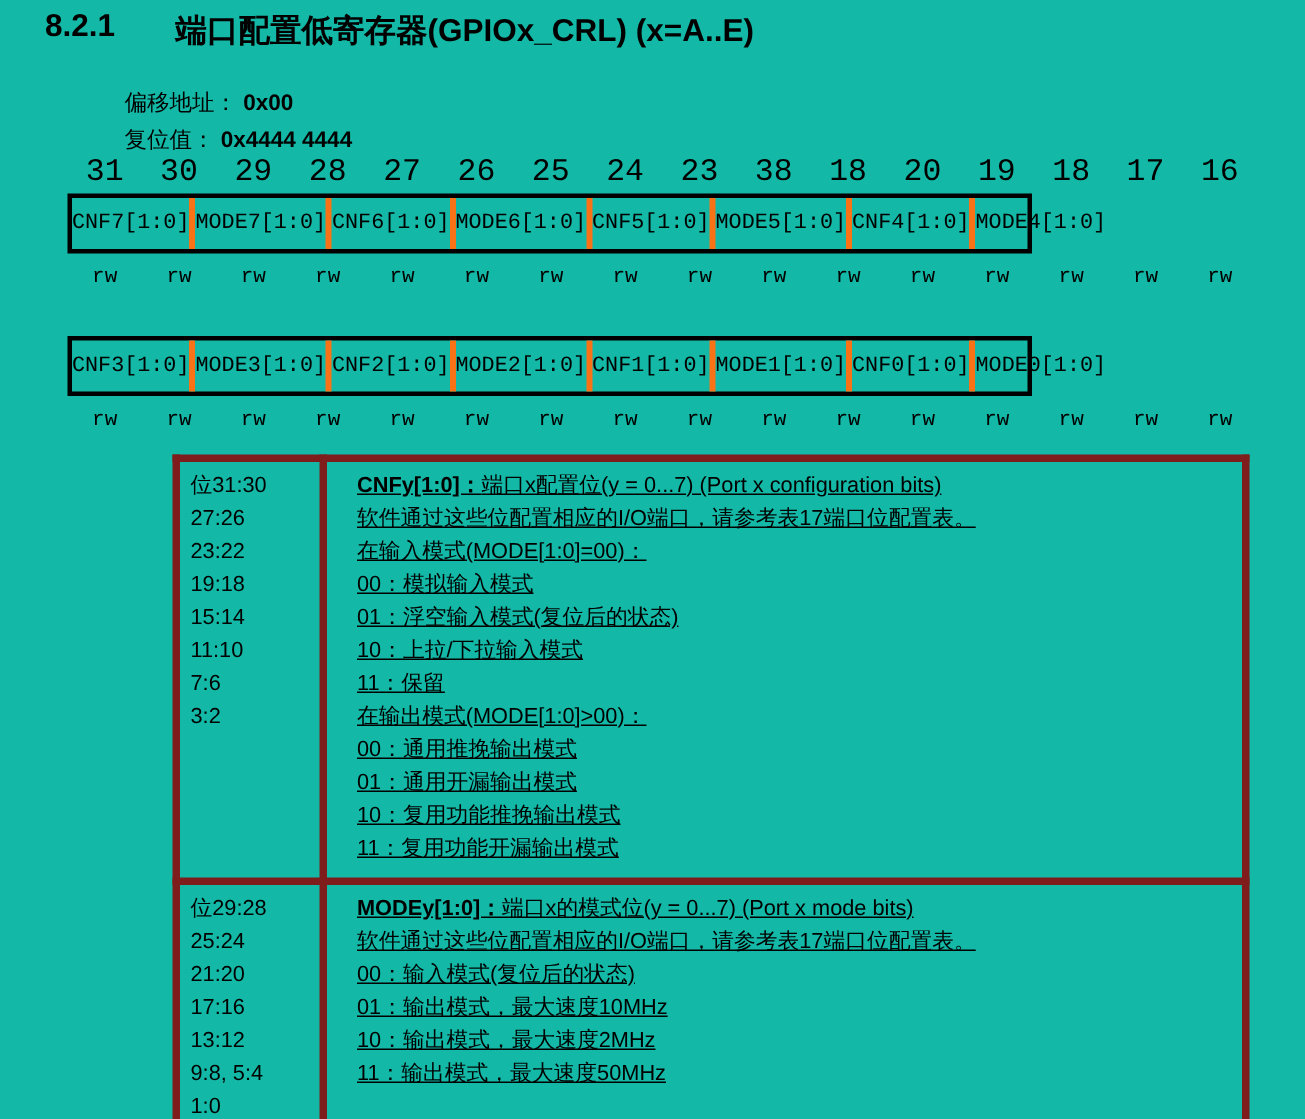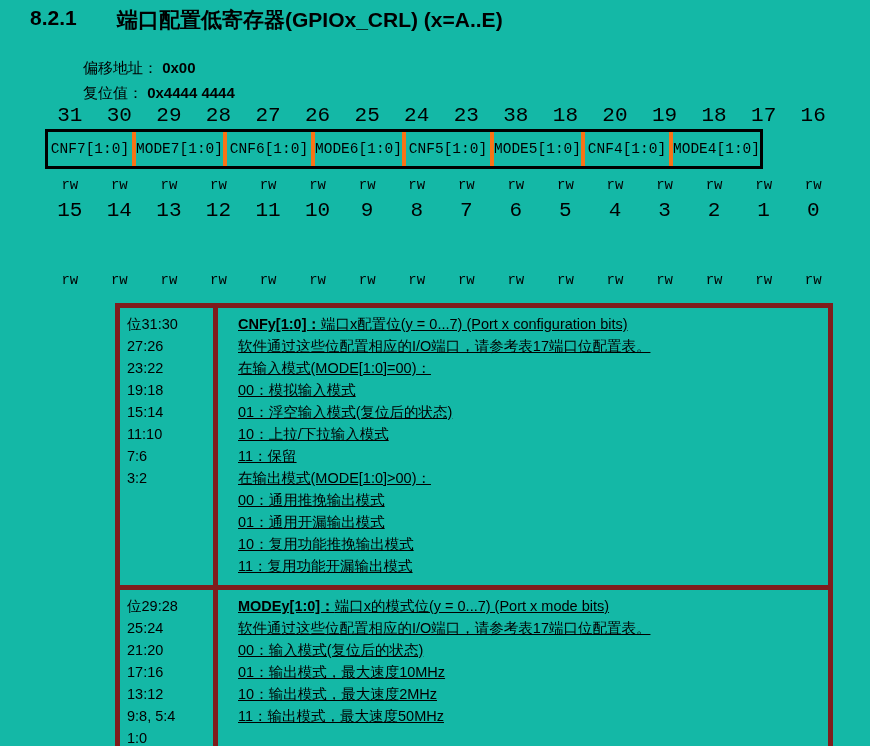--- a/index.html
+++ b/index.html
@@ -18,21 +18,21 @@
   .offset-line{top:59px;}
   .reset-line{top:84px;}
 
   
   .bitnums{position:absolute;left:45px;width:793px;display:flex;
            font-family:Liberation Mono, monospace;font-size:21px;}
   .bitnums span{flex:1;text-align:center;}
   .bitnums-hi{top:104px;}
   .bitnums-lo{top:199px;}
 
-  .fieldrow{position:absolute;left:45px;width:718px;display:flex;
+  .fieldrow{position:absolute;left:45px;width:643px;display:flex;
             border:3px solid #000;box-sizing:border-box;
             font-family:"Liberation Mono",monospace;font-size:14.5px;}
   .fieldrow-hi{top:129px;}
   .fieldrow-lo{top:224px;}
   .fieldrow .cell{flex:1;text-align:center;padding:9px 0;
                   border-left:4px solid #f97316;white-space:nowrap;}
   .fieldrow .cell:first-child{border-left:none;}
 
   .rwrow{position:absolute;left:45px;width:793px;display:flex;
          font-family:"Liberation Mono",monospace;font-size:14px;}
@@ -111,39 +111,31 @@
     <span>rw</span>
     <span>rw</span>
     <span>rw</span>
     <span>rw</span>
     <span>rw</span>
     <span>rw</span>
     <span>rw</span>
     <span>rw</span>
   </div>
 
-  <div class="bitnums bitnums-lo">
-    <span>15</span>
-    <span>14</span>
-    <span>13</span>
-    <span>12</span>
-    <span>11</span>
-    <span>10</span>
-    <span>9</span>
-    <span>8</span>
-    <span>7</span>
-    <span>6</span>
-    <span>5</span>
-    <span>4</span>
-    <span>3</span>
-    <span>2</span>
-    <span>1</span>
-    <span>0</span>
-  </div>
-
+
+  <div class="fieldrow fieldrow-lo">
+    <div class="cell">CNF3[1:0]</div>
+    <div class="cell">MODE3[1:0]</div>
+    <div class="cell">CNF2[1:0]</div>
+    <div class="cell">MODE2[1:0]</div>
+    <div class="cell">CNF1[1:0]</div>
+    <div class="cell">MODE1[1:0]</div>
+    <div class="cell">CNF0[1:0]</div>
+    <div class="cell">MODE0[1:0]</div>
+  </div>
 
   <div class="rwrow rwrow-lo">
     <span>rw</span>
     <span>rw</span>
     <span>rw</span>
     <span>rw</span>
     <span>rw</span>
     <span>rw</span>
     <span>rw</span>
     <span>rw</span>

